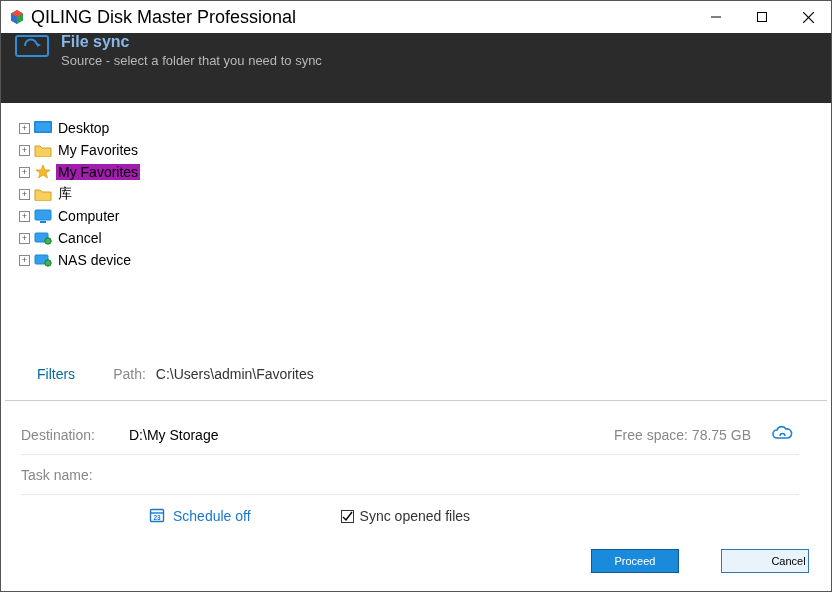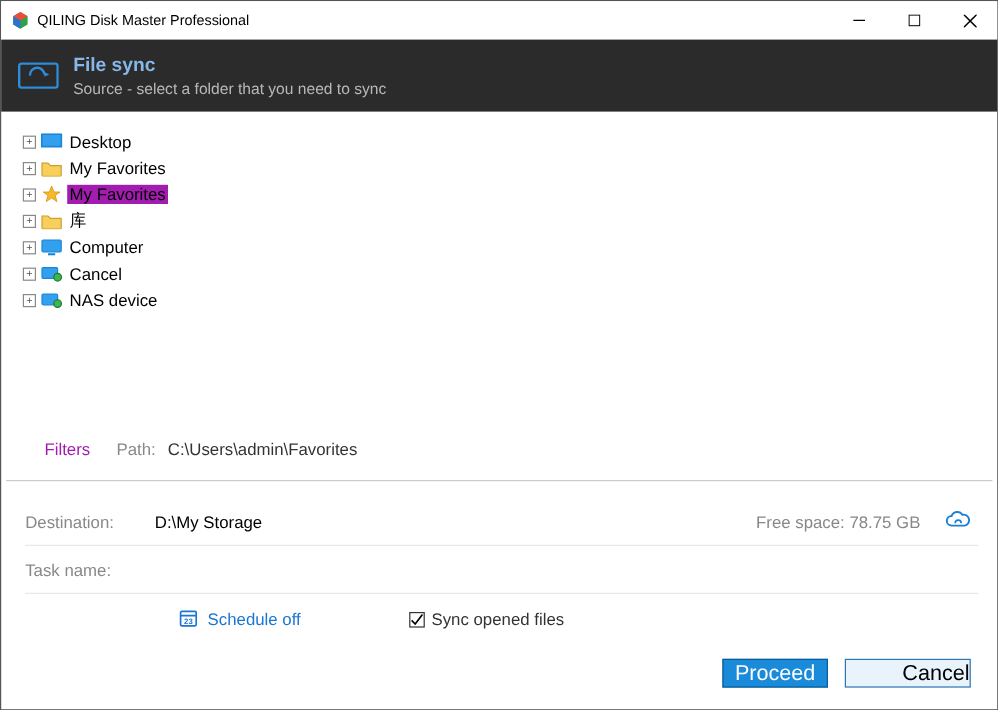--- a/index.html
+++ b/index.html
@@ -2,57 +2,57 @@
 <html><head>
 <meta charset="utf-8">
 <style>
 * { margin: 0; padding: 0; box-sizing: border-box; font-family: "Segoe UI", Tahoma, sans-serif; }
 html, body { width: 832px; height: 592px; overflow: hidden; background: #fff; }
 
 .window { width: 832px; height: 592px; border: 1px solid #555; display: flex; flex-direction: column; }
 
 .titlebar { height: 32px; display: flex; align-items: center; padding: 0 0 0 8px; background: #fff; }
 .titlebar .app-icon { width: 16px; height: 16px; margin-right: 6px; }
-.titlebar .title { font-size: 12px; color: #000; flex: 0 0 auto; }
+.titlebar .title { font-size: 18px; color: #000; flex: 0 0 auto; }
 .titlebar .spacer { flex: 1; }
 .win-btn { width: 46px; height: 32px; display: flex; align-items: center; justify-content: center; font-size: 13px; color: #000; cursor: pointer; }
 
-.header { background: #2b2b2b; height: 60px; display: flex; align-items: center; padding: 0 14px; }
+.header { background: #2b2b2b; height: 70px; display: flex; padding: 0 14px; }
 .header .sync-icon { width: 34px; height: 26px; margin-right: 12px; display:flex; align-items:center; justify-content:center; }
 .header .h-title { color: #86b7e8; font-size: 16px; font-weight: 600; }
 .header .h-sub { color: #b8b8b8; font-size: 13px; margin-top: 2px; }
 
 .tree { flex: 1; padding: 14px 18px 8px 18px; overflow: auto; }
 .tree-row { display: flex; align-items: center; height: 22px; font-size: 14px; color: #000; cursor: default; }
 .tree-row .expander { width: 11px; height: 11px; border: 1px solid #888; display: flex; align-items: center; justify-content: center; font-size: 9px; line-height: 1; color: #555; margin-right: 4px; cursor: pointer; background:#fff; }
 .tree-row .t-icon { width: 18px; height: 16px; margin-right: 4px; display:flex; align-items:center; justify-content:center; }
 .tree-row .t-label { padding: 0 2px; }
 .tree-row.selected .t-label { background: #a21caf; }
 
 .path-bar { padding: 10px 20px 18px 32px; display: flex; align-items: center; font-size: 14px; border-bottom: 1px solid #ccc; margin: 0 4px; }
-.path-bar .filters { color: #a21caf; margin-right: 22px; cursor: pointer; }
+.path-bar .filters { color: #0369a1; margin-right: 38px; cursor: pointer; }
 .path-bar .path-label { color: #888; margin-right: 10px; }
 .path-bar .path-value { color: #333; }
 
-.fields { padding: 14px 16px 0 20px; }
+.fields { padding: 14px 32px 0 20px; }
 .field-row { display: flex; align-items: center; height: 40px; font-size: 14px; border-bottom: 1px solid #e8e8e8; }
 .field-row:last-child { border-bottom: none; }
 .field-label { width: 108px; color: #888; }
 .field-value { color: #000000; flex: 0 0 auto; }
 .free-space { color: #888; margin-left: auto; margin-right: 20px; }
 .cloud-icon { color: #1b7fd6; cursor: pointer; margin-right: 6px; }
 
 .options-row { display: flex; align-items: center; height: 42px; padding-left: 128px; font-size: 14px; }
 .schedule { display: flex; align-items: center; color: #1a76d0; cursor: pointer; margin-right: 90px; }
 .schedule .cal-icon { margin-right: 8px; }
 .sync-opened { display: flex; align-items: center; color: #333; cursor: pointer; }
 .sync-opened .chk { width: 13px; height: 13px; border: 1px solid #333; margin-right: 6px; display:flex; align-items:center; justify-content:center; font-size:11px; line-height:1; }
 
 .footer { display: flex; justify-content: flex-end; gap: 14px; padding: 12px 22px 18px 22px; }
-.btn { min-width: 88px; height: 24px; font-size: 18px; display: flex; align-items: center; justify-content: center; cursor: pointer; border: 1px solid; }
+.btn { min-width: 88px; height: 24px; font-size: 11px; display: flex; align-items: center; justify-content: center; cursor: pointer; border: 1px solid; margin-left: 28px; }
 .btn-primary { background: #1a8adb; color: #fff; border-color: #0b5c94; }
 .btn-secondary { background: #e8f3fc; color: #000; border-color: #2e76b5; padding-left: 47px; }
 </style>
 </head>
 <body>
 
 <div class="window">
 
   <div class="titlebar">
     <span class="app-icon">

